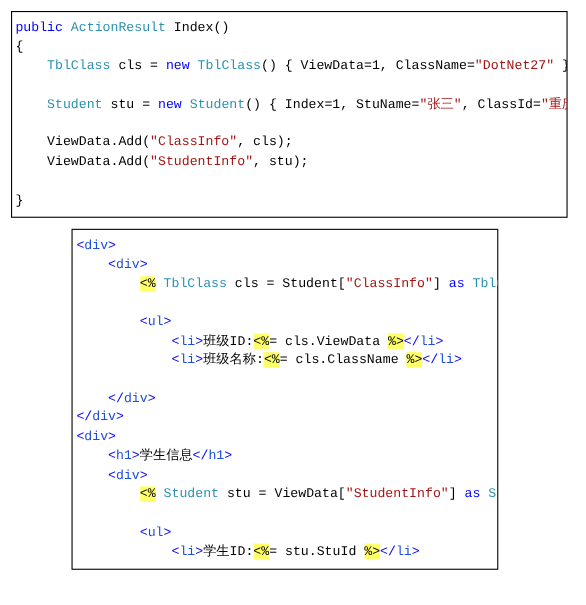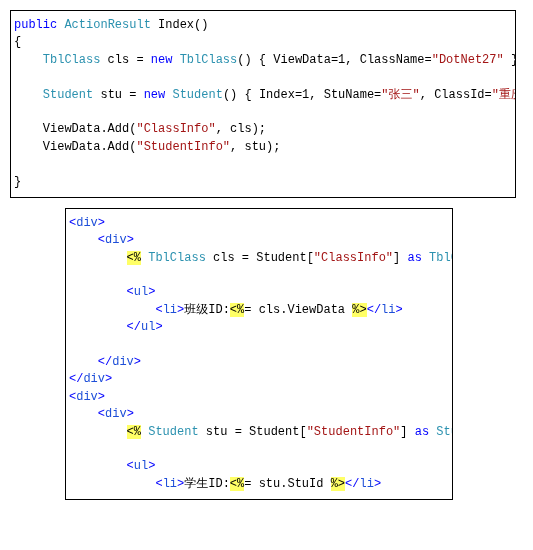--- a/index.html
+++ b/index.html
@@ -50,25 +50,26 @@
 </div>
 
 <div class="code-box box2">
 
   <span class="line"><span class="ang">&lt;</span><span class="tag">div</span><span class="ang">&gt;</span></span>
   <span class="line">    <span class="ang">&lt;</span><span class="tag">div</span><span class="ang">&gt;</span></span>
   <span class="line">        <span class="hl">&lt;%</span><span> </span><span class="type">TblClass</span><span> cls = Student[</span><span class="str">"ClassInfo"</span><span>] </span><span class="kw">as</span><span> </span><span class="type">TblClass</span></span>
   <span class="line">&nbsp;</span>
   <span class="line">        <span class="ang">&lt;</span><span class="tag">ul</span><span class="ang">&gt;</span></span>
   <span class="line">            <span class="ang">&lt;</span><span class="tag">li</span><span class="ang">&gt;</span><span>班级ID:</span><span class="hl">&lt;%</span><span>= cls.ViewData </span><span class="hl">%&gt;</span><span class="ang">&lt;/</span><span class="tag">li</span><span class="ang">&gt;</span></span>
-  <span class="line">        <span class="ang">&lt;/</span><span class="tag">ul</span><span class="ang">&gt;</span></span>
+  <span class="line">            <span class="ang">&lt;</span><span class="tag">li</span><span class="ang">&gt;</span><span>班级名称:</span><span class="hl">&lt;%</span><span>= cls.ClassName </span><span class="hl">%&gt;</span><span class="ang">&lt;/</span><span class="tag">li</span><span class="ang">&gt;</span></span>
   <span class="line">&nbsp;</span>
   <span class="line">    <span class="ang">&lt;/</span><span class="tag">div</span><span class="ang">&gt;</span></span>
   <span class="line"><span class="ang">&lt;/</span><span class="tag">div</span><span class="ang">&gt;</span></span>
 
   <span class="line"><span class="ang">&lt;</span><span class="tag">div</span><span class="ang">&gt;</span></span>
+  <span class="line">    <span class="ang">&lt;</span><span class="tag">h1</span><span class="ang">&gt;</span><span>学生信息</span><span class="ang">&lt;/</span><span class="tag">h1</span><span class="ang">&gt;</span></span>
   <span class="line">    <span class="ang">&lt;</span><span class="tag">div</span><span class="ang">&gt;</span></span>
-  <span class="line">        <span class="hl">&lt;%</span><span> </span><span class="type">Student</span><span> stu = Student[</span><span class="str">"StudentInfo"</span><span>] </span><span class="kw">as</span><span> </span><span class="type">Student</span></span>
+  <span class="line">        <span class="hl">&lt;%</span><span> </span><span class="type">Student</span><span> stu = ViewData[</span><span class="str">"StudentInfo"</span><span>] </span><span class="kw">as</span><span> </span><span class="type">Student</span></span>
   <span class="line">&nbsp;</span>
   <span class="line">        <span class="ang">&lt;</span><span class="tag">ul</span><span class="ang">&gt;</span></span>
   <span class="line">            <span class="ang">&lt;</span><span class="tag">li</span><span class="ang">&gt;</span><span>学生ID:</span><span class="hl">&lt;%</span><span>= stu.StuId </span><span class="hl">%&gt;</span><span class="ang">&lt;/</span><span class="tag">li</span><span class="ang">&gt;</span></span>
 
 </div>
 
 </body></html>

